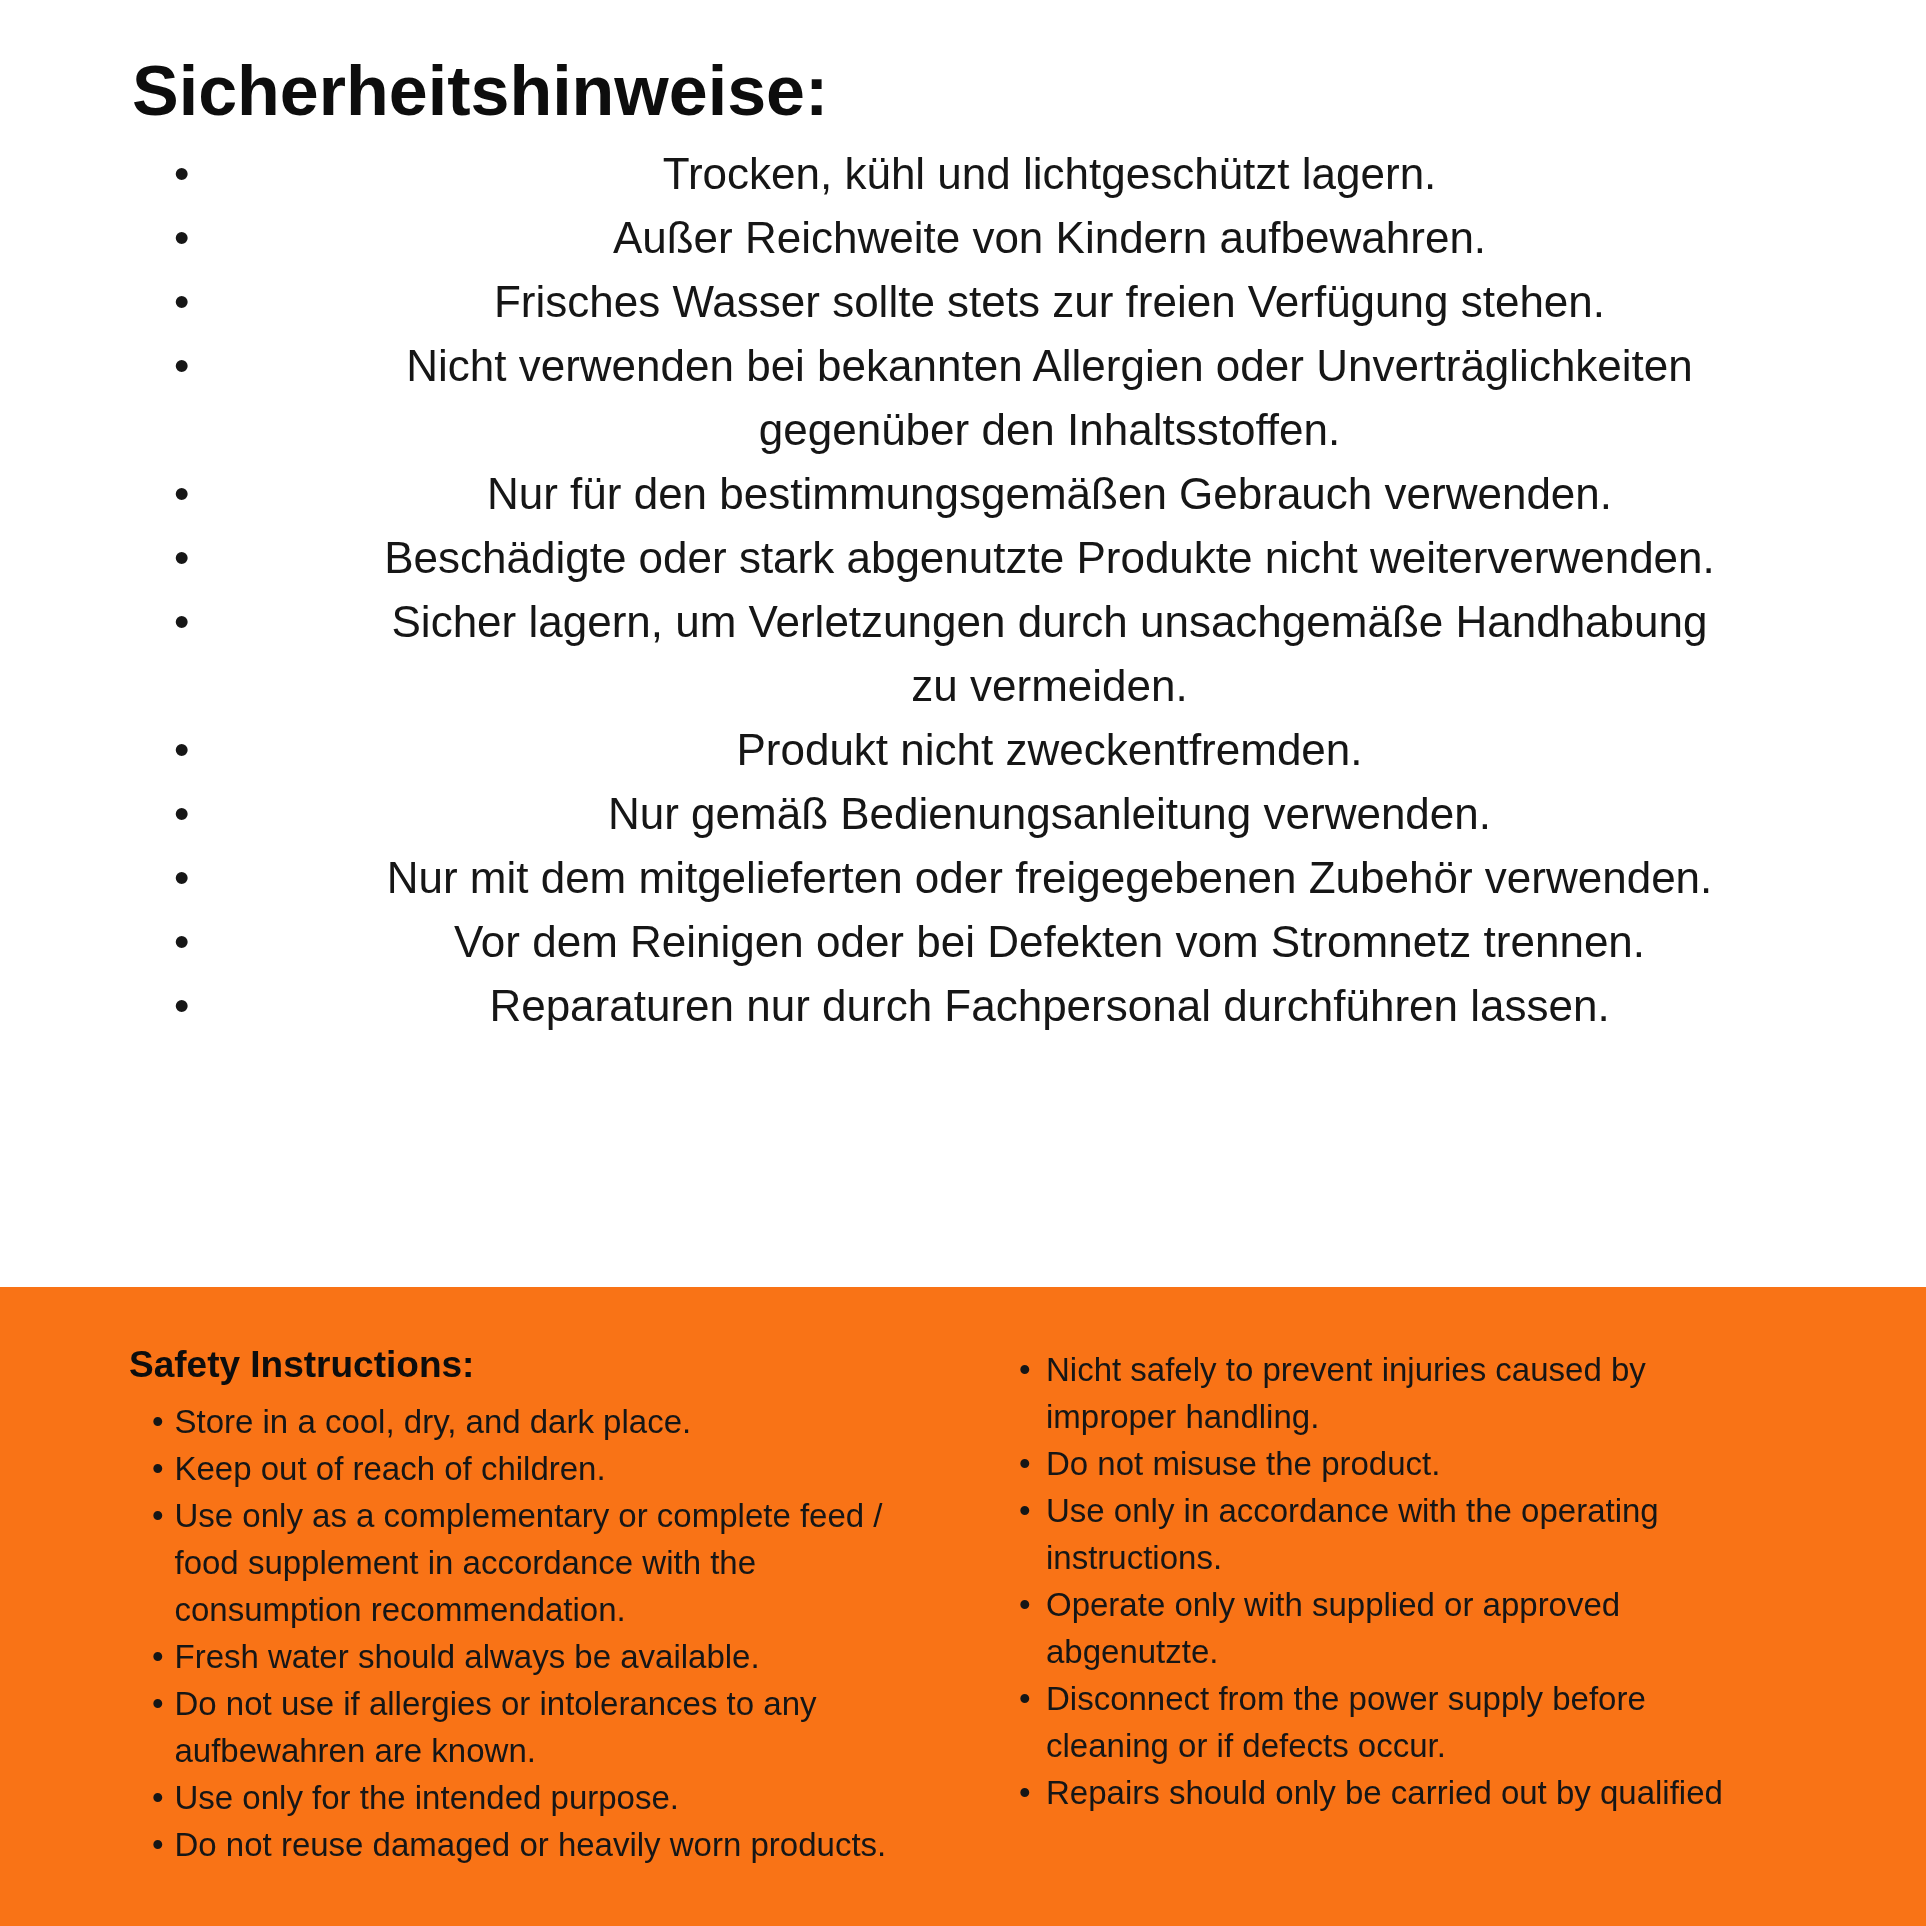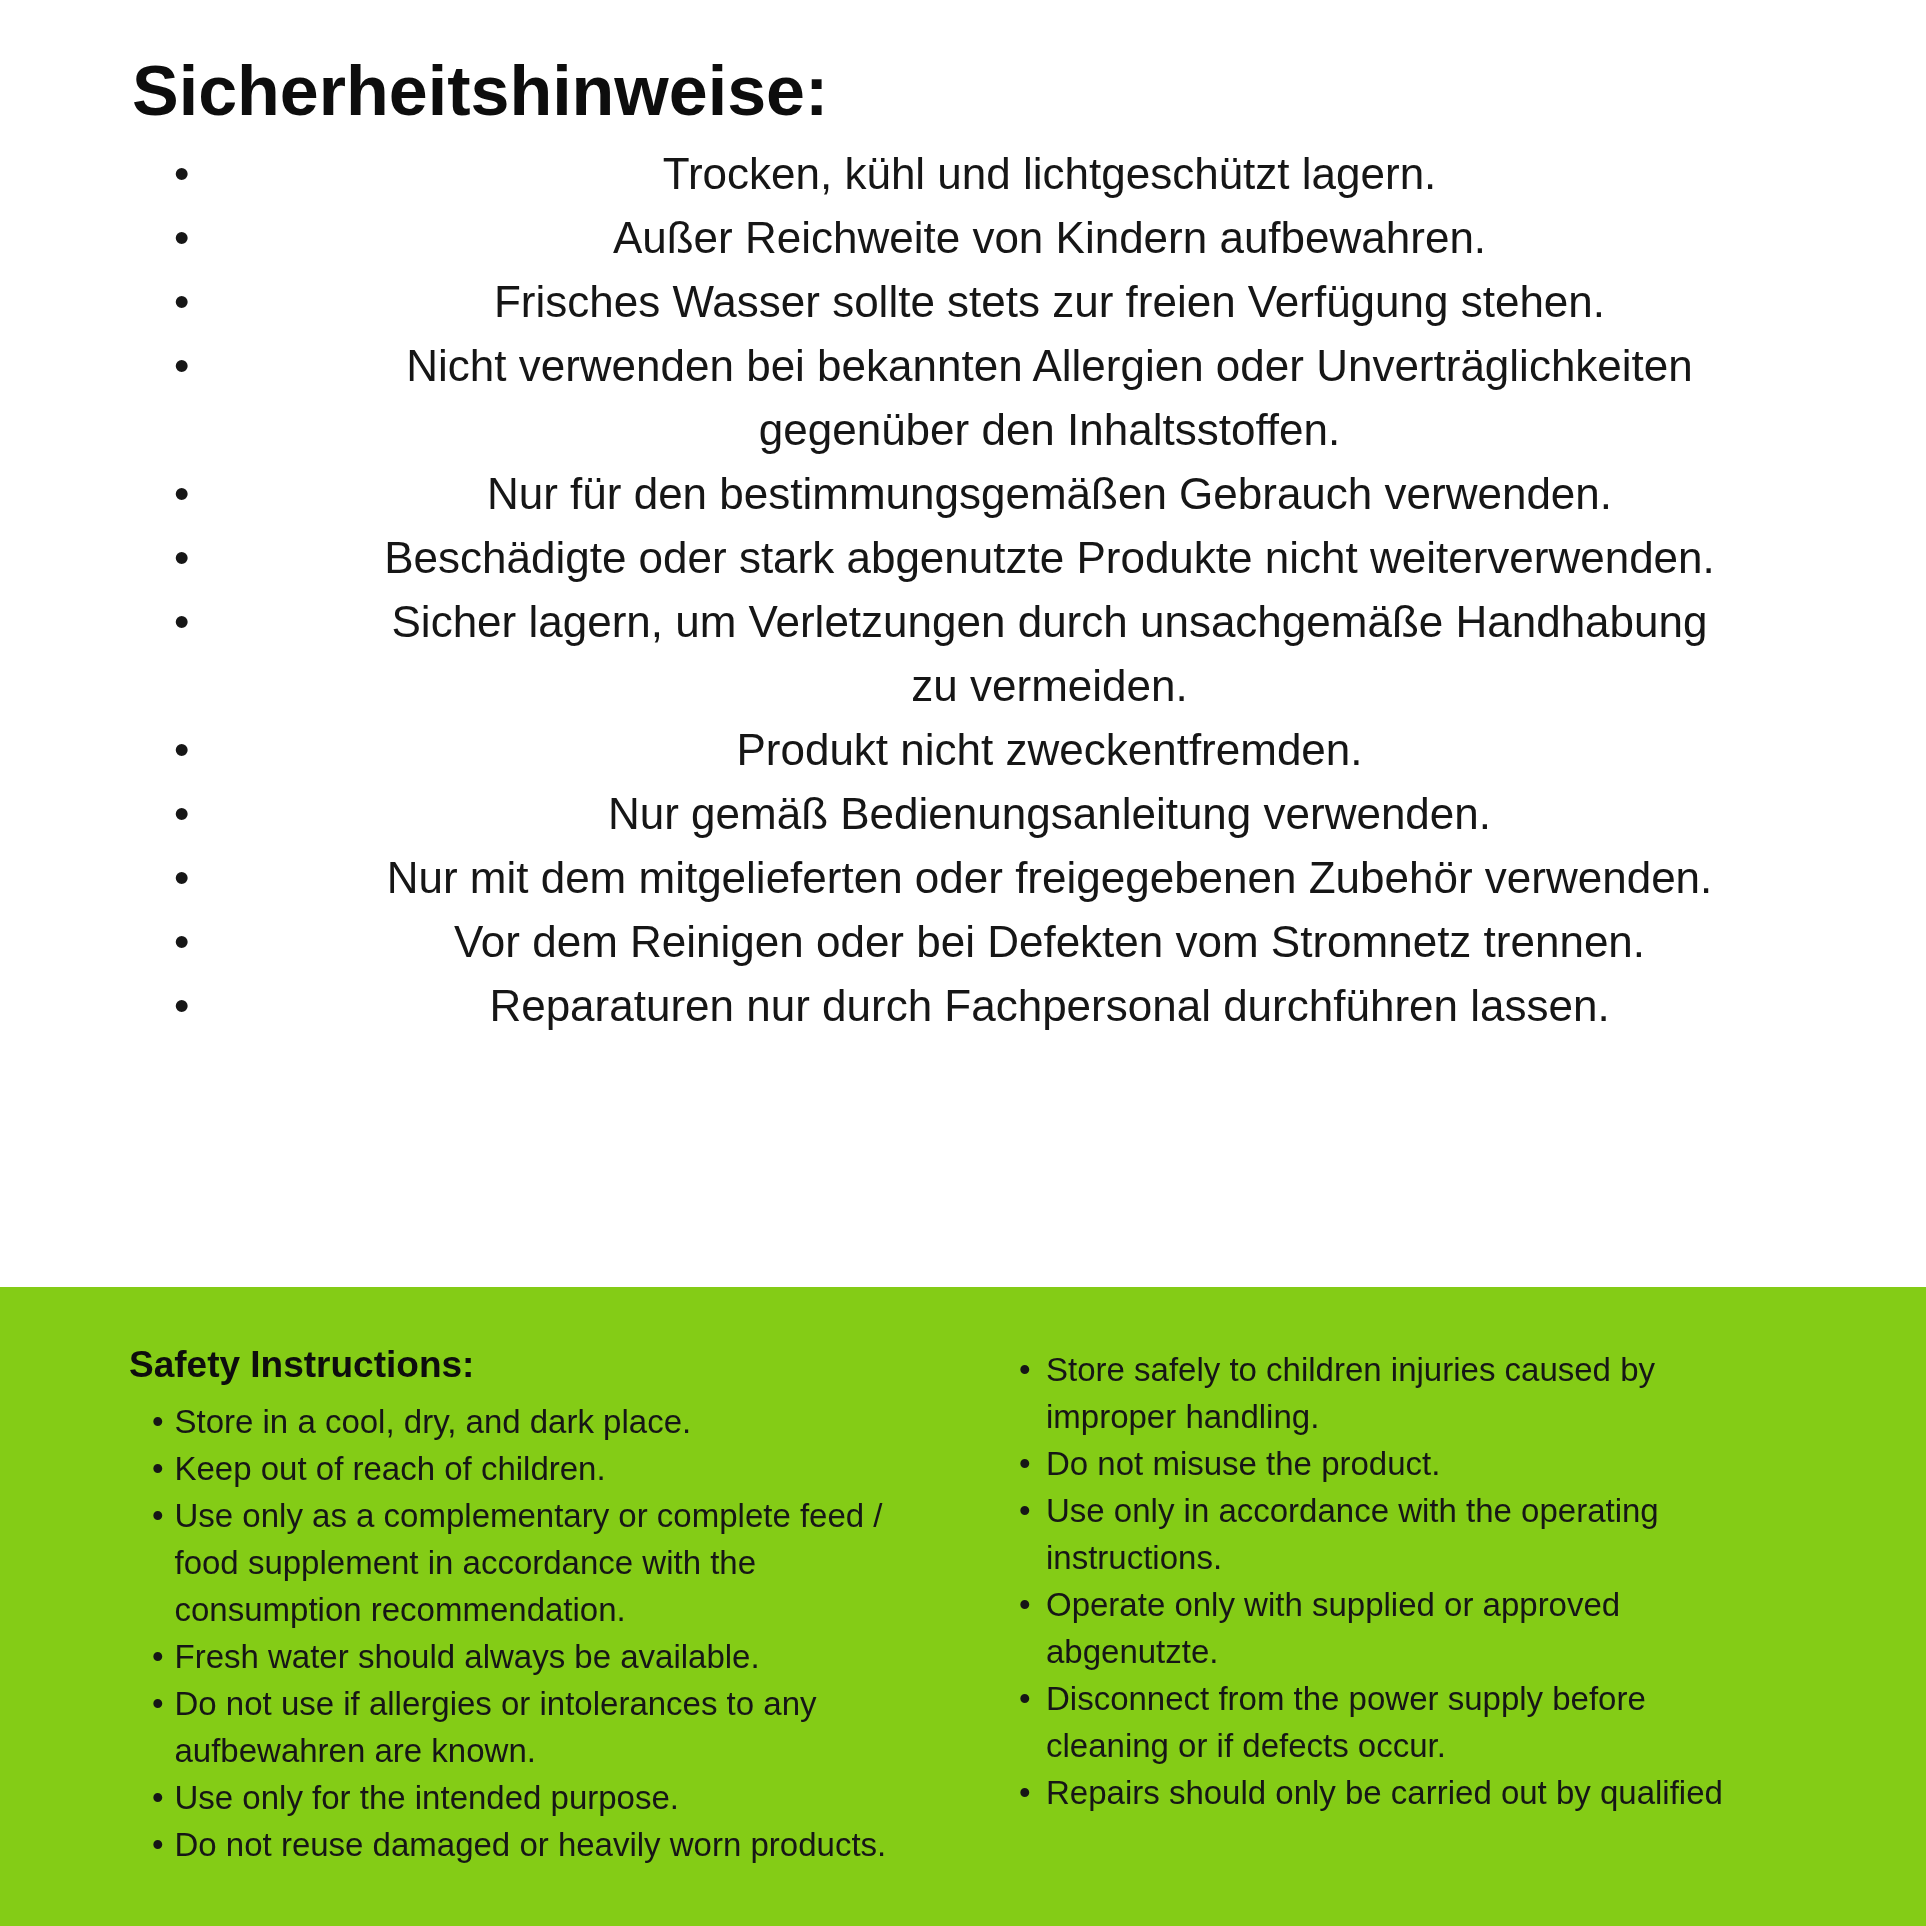--- a/index.html
+++ b/index.html
@@ -52,21 +52,21 @@
     top: 0;
   }
 
   
   .section-en {
     position: absolute;
     left: 0;
     top: 1287px;
     width: 1926px;
     height: 639px;
-    background: #84cc16;
+    background: #f97316;
   }
   .en-col-left {
     position: absolute;
     left: 129px;
     top: 59px;
     width: 880px;
   }
   .en-col-right {
     position: absolute;
     left: 1019px;
@@ -186,21 +186,21 @@
             <span class="ln">Use only for the intended purpose.</span>
           </li>
           <li>
             <span class="ln">Do not reuse damaged or heavily worn products.</span>
           </li>
         </ul>
     </div>
     <div class="en-col-right">
       <ul>
           <li>
-            <span class="ln">Store safely to children injuries caused by</span>
+            <span class="ln">Nicht safely to prevent injuries caused by</span>
             <span class="ln">improper handling.</span>
           </li>
           <li>
             <span class="ln">Do not misuse the product.</span>
           </li>
           <li>
             <span class="ln">Use only in accordance with the operating</span>
             <span class="ln">instructions.</span>
           </li>
           <li>

